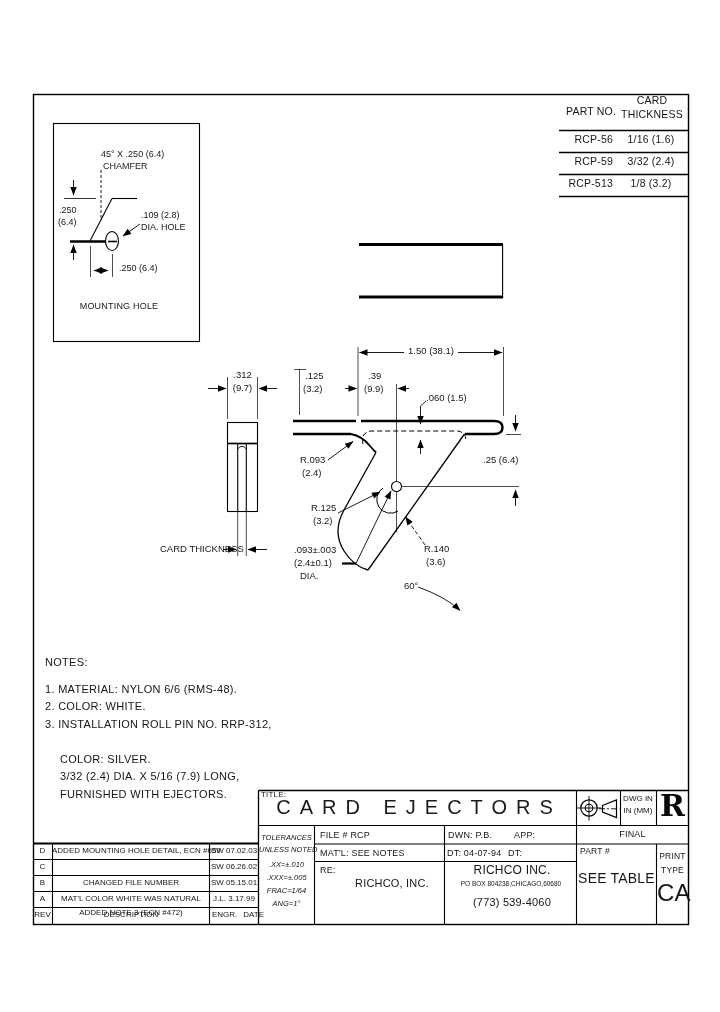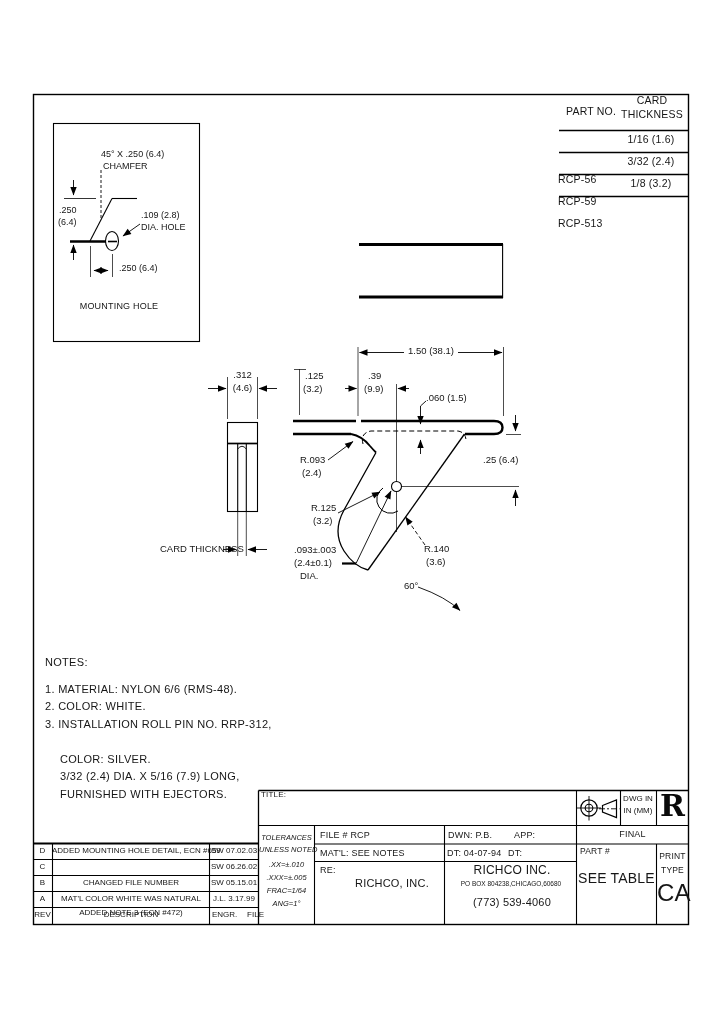--- a/index.html
+++ b/index.html
@@ -2,21 +2,21 @@
 <html><head>
 <meta charset="utf-8">
 <style>
   html,body{margin:0;padding:0;background:#fff;}
   #sheet{position:relative;width:720px;height:1012px;background:#fff;overflow:hidden;
          font-family:"Liberation Sans",sans-serif;}
   #linework{position:absolute;left:0;top:0;}
   .t{position:absolute;white-space:nowrap;color:#161616;
      font:10px/1.1 "Liberation Sans",sans-serif;letter-spacing:.2px;}
   .c{text-align:center;}
-  .r{text-align:left;margin-top:40px;}
+  .r{text-align:right;}
   .notes{font-size:11px;letter-spacing:.3px;}
   .rev{font-size:8px;letter-spacing:0;}
   .tol{font-size:7.5px;letter-spacing:0;font-style:italic;}
   .dim{font-size:9.5px;letter-spacing:0;}
   .tb{font-size:9px;letter-spacing:.2px;}
   .logo{font-family:"DejaVu Serif",serif;font-weight:bold;font-size:30px;color:#0a0a0a;}
   .title-big{font-size:20px;letter-spacing:9px;color:#1a1a1a;}
 </style>
 </head>
 <body>
@@ -167,21 +167,21 @@
   <div class="t dim" style="left:101px;top:150px;font-size:9px">45° X .250 (6.4)</div>
   <div class="t dim" style="left:103px;top:162px;font-size:9px">CHAMFER</div>
   <div class="t dim" style="left:59px;top:206px;font-size:9px">.250</div>
   <div class="t dim" style="left:58px;top:218px;font-size:9px">(6.4)</div>
   <div class="t dim" style="left:141px;top:211px;font-size:9px">.109 (2.8)</div>
   <div class="t dim" style="left:141px;top:223px;font-size:9px">DIA. HOLE</div>
   <div class="t dim" style="left:119px;top:264px;font-size:9px">.250 (6.4)</div>
   <div class="t c" style="left:53px;top:302px;width:132px;font-size:9px">MOUNTING HOLE</div>
 
   <div class="t c dim" style="left:227px;top:370px;width:31px">.312</div>
-  <div class="t c dim" style="left:227px;top:383px;width:31px">(4.6)</div>
+  <div class="t c dim" style="left:227px;top:383px;width:31px">(9.7)</div>
   <div class="t dim" style="left:160px;top:544px">CARD THICKNESS</div>
 
   <div class="t c dim" style="left:398px;top:346px;width:66px">1.50 (38.1)</div>
   <div class="t dim" style="left:305px;top:371px">.125</div>
   <div class="t dim" style="left:303px;top:384px">(3.2)</div>
   <div class="t dim" style="left:368px;top:371px">.39</div>
   <div class="t dim" style="left:364px;top:384px">(9.9)</div>
   <div class="t dim" style="left:426px;top:393px">.060 (1.5)</div>
   <div class="t dim" style="left:482px;top:455px;background:#fff;padding:0 1px">.25 (6.4)</div>
   <div class="t dim" style="left:300px;top:455px">R.093</div>
@@ -212,24 +212,25 @@
   <div class="t c rev" style="left:33px;top:879px;width:19px">B</div>
   <div class="t c rev" style="left:52px;top:879px;width:158px">CHANGED FILE NUMBER</div>
   <div class="t c rev" style="left:210px;top:879px;width:48px">SW 05.15.01</div>
   <div class="t c rev" style="left:33px;top:895px;width:19px">A</div>
   <div class="t c rev" style="left:52px;top:895px;width:158px">MAT'L COLOR WHITE WAS NATURAL</div>
   <div class="t c rev" style="left:210px;top:895px;width:48px">J.L. 3.17.99</div>
   <div class="t c rev" style="left:33px;top:911px;width:19px">REV</div>
   <div class="t c rev" style="left:52px;top:911px;width:158px">DESCRIPTION</div>
   <div class="t rev" style="left:212px;top:911px;width:52px;display:flex;justify-content:space-between">
     <span>ENGR.</span>
-    <span>FILE</span>
+    <span>DATE</span>
   </div>
 
   <div class="t" style="left:261px;top:791px;font-size:8px">TITLE:</div>
+  <div class="t c title-big" style="left:262px;top:796px;width:314px">CARD EJECTORS</div>
   <div class="t c" style="left:620px;top:795px;width:36px;font-size:8px;letter-spacing:0">DWG IN</div>
   <div class="t c" style="left:620px;top:807px;width:36px;font-size:8px;letter-spacing:0">IN (MM)</div>
   <div class="t c logo" style="left:656px;top:789px;width:33px">R</div>
 
   <div class="t c tol" style="left:259px;top:834px;width:55px">TOLERANCES</div>
   <div class="t c tol" style="left:259px;top:846px;width:55px">UNLESS NOTED</div>
   <div class="t c tol" style="left:259px;top:861px;width:55px">.XX=±.010</div>
   <div class="t c tol" style="left:259px;top:874px;width:55px">.XXX=±.005</div>
   <div class="t c tol" style="left:259px;top:887px;width:55px">FRAC=1/64</div>
   <div class="t c tol" style="left:259px;top:900px;width:55px">ANG=1°</div>

